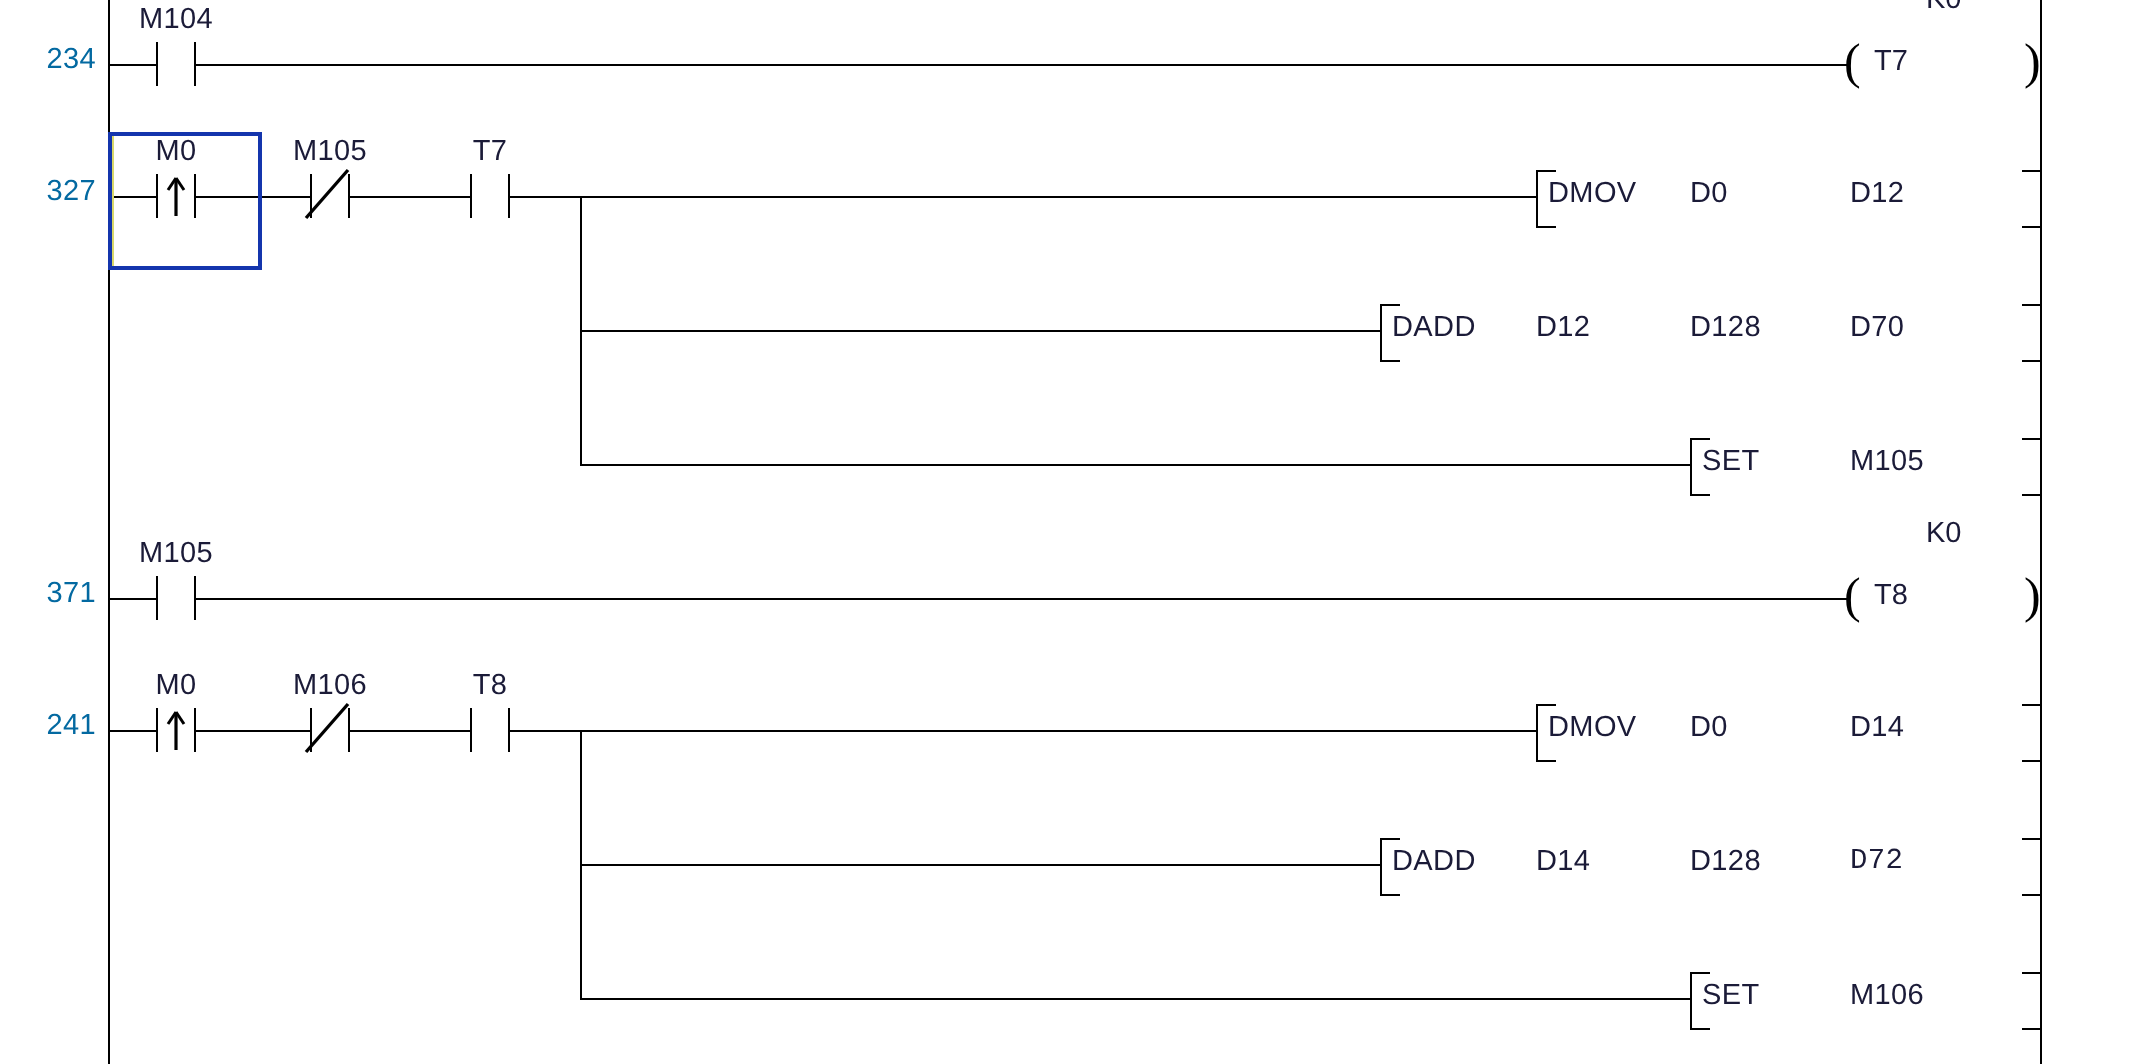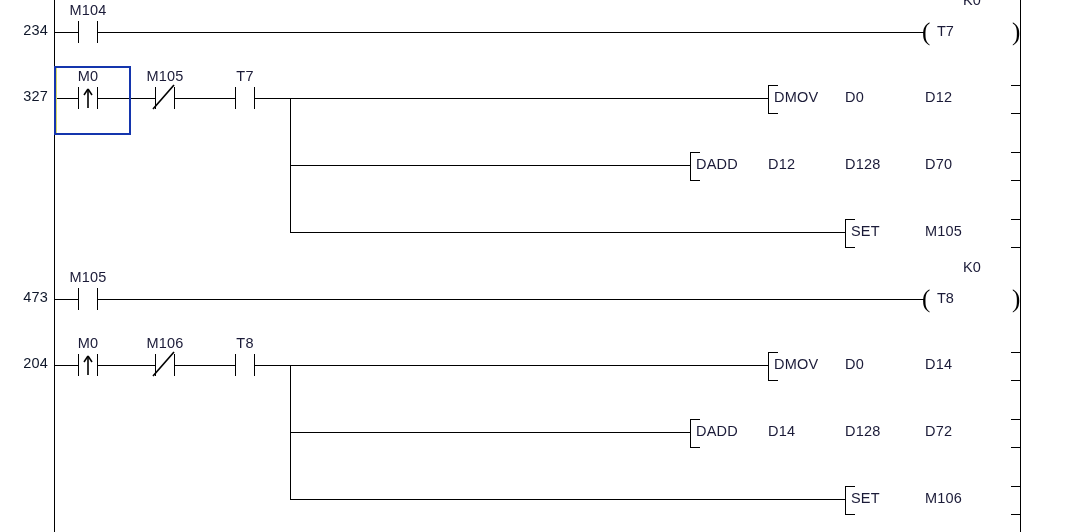--- a/index.html
+++ b/index.html
@@ -6,21 +6,21 @@
   body{width:1066px;height:532px;overflow:hidden;
        font-family:"Liberation Sans","DejaVu Sans",sans-serif;}
   #ladder{position:relative;width:1066px;height:532px;background:#fff;}
 
   
   .hwire{position:absolute;height:0;border-top:1.6px solid #000;}
   .vwire{position:absolute;width:0;border-left:1.6px solid #000;}
   .rail{position:absolute;width:0;border-left:1.9px solid #000;}
 
   
-  .step{position:absolute;font-size:14.5px;color:#0f172a;
+  .step{position:absolute;font-size:14.5px;color:#0369a1;
         text-align:right;letter-spacing:.2px;}
 
   
   .devlabel{position:absolute;font-size:14.5px;color:#1b1b38;
             text-align:center;white-space:nowrap;letter-spacing:.2px;}
 
   
   .contact{position:absolute;}
   .contact .bar{position:absolute;top:0;width:0;height:22px;
                 border-left:1.7px solid #000;}
@@ -106,33 +106,33 @@
     <div class="itxt" style="left: 696px; top: 156px;">DADD</div>
     <div class="itxt" style="left: 768px; top: 156px;">D12</div>
     <div class="itxt" style="left: 845px; top: 156px;">D128</div>
     <div class="itxt" style="left: 925px; top: 156px;">D70</div>
     <div class="brk close" style="left: 1011px; top: 152px;"></div>
     <div class="hwire" style="left: 290px; top: 232px; width: 555px;"></div>
     <div class="brk open" style="left: 845px; top: 219px;"></div>
     <div class="itxt" style="left: 851px; top: 223px;">SET</div>
     <div class="itxt" style="left: 925px; top: 223px;">M105</div>
     <div class="brk close" style="left: 1011px; top: 219px;"></div>
-    <div class="step" style="left: 8px; top: 289px; width: 40px;">473</div>
+    <div class="step" style="left: 8px; top: 289px; width: 40px;">371</div>
     <div class="hwire" style="left: 54px; top: 299px; width: 24px;"></div>
     <div class="devlabel" style="left: 56px; top: 269px; width: 64px;">M105</div>
     <div class="contact" style="left: 78px; top: 288px; width: 20px; height: 22px;">
       <div class="bar l"></div>
       <div class="bar r"></div>
     </div>
     <div class="hwire" style="left: 98px; top: 299px; width: 827px;"></div>
     <div class="coil-open" style="left: 922px; top: 286px;">(</div>
     <div class="coilname" style="left: 937px; top: 290px;">T8</div>
     <div class="coilk" style="left: 963px; top: 259px;">K0</div>
     <div class="coil-close" style="left: 1012px; top: 286px;">)</div>
-    <div class="step" style="left: 8px; top: 355px; width: 40px;">204</div>
+    <div class="step" style="left: 8px; top: 355px; width: 40px;">241</div>
     <div class="hwire" style="left: 54px; top: 365px; width: 24px;"></div>
     <div class="devlabel" style="left: 56px; top: 335px; width: 64px;">M0</div>
     <div class="contact" style="left: 78px; top: 354px; width: 20px; height: 22px;">
       <div class="bar l"></div>
       <div class="bar r"></div>
       <svg class="arrow" width="11" height="20" viewBox="0 0 11 20">
         <line x1="5.5" y1="20" x2="5.5" y2="2" stroke="#000" stroke-width="1.6"></line>
         <line x1="5.5" y1="1" x2="1.5" y2="7" stroke="#000" stroke-width="1.5"></line>
         <line x1="5.5" y1="1" x2="9.5" y2="7" stroke="#000" stroke-width="1.5"></line>
       </svg>
@@ -157,21 +157,21 @@
     <div class="itxt" style="left: 774px; top: 356px;">DMOV</div>
     <div class="itxt" style="left: 845px; top: 356px;">D0</div>
     <div class="itxt" style="left: 925px; top: 356px;">D14</div>
     <div class="brk close" style="left: 1011px; top: 352px;"></div>
     <div class="vwire" style="left: 290px; top: 365px; height: 134px;"></div>
     <div class="hwire" style="left: 290px; top: 432px; width: 400px;"></div>
     <div class="brk open" style="left: 690px; top: 419px;"></div>
     <div class="itxt" style="left: 696px; top: 423px;">DADD</div>
     <div class="itxt" style="left: 768px; top: 423px;">D14</div>
     <div class="itxt" style="left: 845px; top: 423px;">D128</div>
-    <div class="itxt" style="left: 925px; top: 423px;">D72</div>
+    <div class="itxt" style="left: 925px; top: 423px; font-family: Liberation Mono, monospace;">D72</div>
     <div class="brk close" style="left: 1011px; top: 419px;"></div>
     <div class="hwire" style="left: 290px; top: 499px; width: 555px;"></div>
     <div class="brk open" style="left: 845px; top: 486px;"></div>
     <div class="itxt" style="left: 851px; top: 490px;">SET</div>
     <div class="itxt" style="left: 925px; top: 490px;">M106</div>
     <div class="brk close" style="left: 1011px; top: 486px;"></div>
     <div class="selbox" style="left: 54px; top: 66px; width: 77px; height: 69px; border-color: rgb(20, 53, 173);"></div>
     <div class="selrail" style="left: 56px; top: 68px; height: 65px;"></div>
   </div>
 

